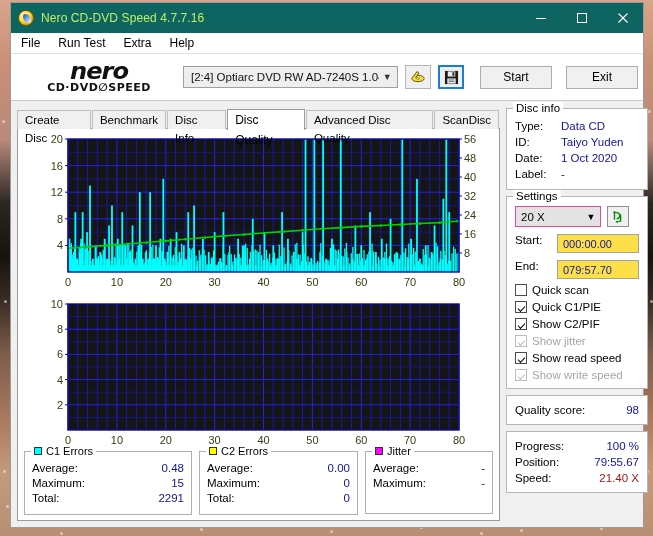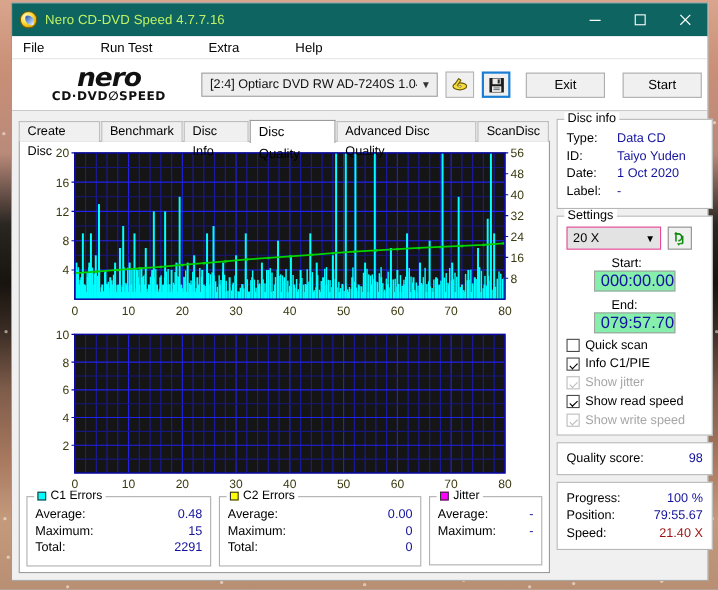--- a/index.html
+++ b/index.html
@@ -61,21 +61,20 @@
   #win-controls { margin-left: auto; display: flex; height: 30px; }
   .wc { width: 41px; height: 30px; display: flex; align-items: center; justify-content: center;
         color: #ffffff; font-size: 13px; line-height: 1; }
   .wc svg { display:block; }
   
   #menubar {
     height: 21px; background: #ffffff;
     display: flex; align-items: center;
     border-bottom: 1px solid #e2e2e2;
     flex: 0 0 auto;
-    gap: 33px;
   }
   .menu-item { padding: 0 9px; font-size: 12px; color: #000; line-height: 21px; }
   .menu-item:first-child { padding-left: 10px; }
   
   #toolbar {
     height: 47px; background: #ffffff;
     display: flex; align-items: center;
     border-bottom: 1px solid #c8c8c8;
     flex: 0 0 auto;
     padding-left: 14px;
@@ -174,21 +173,21 @@
     background: #ffffff; padding: 0 3px;
     font-size: 11px; color: #000;
     display: flex; align-items: center; gap: 4px;
     line-height: 12px;
   }
   .swatch { width: 8px; height: 8px; border: 1px solid #333; display: inline-block; }
   .srow { display: flex; font-size: 11.5px; color: #000; line-height: 15px; text-align: right; }
   .srow .k { flex: 0 0 auto; }
   .srow .v { margin-left: auto; color: #13139c; font-weight: normal; }
   #box-c1 { width: 168px; }
-  #box-c2 { width: 184px; }
+  #box-c2 { width: 159px; }
   #box-jitter { flex: 1 1 auto; }
   
   #right-col { width: 142px; display: flex; flex-direction: column; gap: 6px; flex: 0 0 auto; }
   .panel {
     border: 1px solid #b6b6b6;
     background: #ffffff;
     position: relative;
     padding: 9px 8px 7px 8px;
   }
   .panel > .legend {
@@ -206,26 +205,26 @@
     background: #e3e3e3; border: 1px solid #ec4899;
     display: flex; align-items: center; padding: 0 2px 0 5px;
     font-size: 11.5px; color: #000;
   }
   #speed-select .chev { margin-left: auto; font-size: 9px; width: 14px; text-align: center; }
   #refresh-btn {
     width: 22px; height: 21px; background: #f0f0f0;
     border: 1px solid #909090;
     display: flex; align-items: center; justify-content: center;
   }
-  .fieldrow { display: flex; align-items: center; margin-top: 7px; flex-direction: column; }
+  .fieldrow { display: flex; margin-top: 7px; }
   .fieldrow .lab { font-size: 11.5px; width: 42px; flex: 0 0 auto; color:#000; }
   .fieldrow .inp {
     flex: 1 1 auto; height: 19px;
-    border: 1px solid #a2a2a2; background: #86efac;
-    font-size: 15px; color: #13139c;
+    border: 1px solid #a2a2a2; background: #fde047;
+    font-size: 11px; color: #13139c;
     display: flex; align-items: center; padding-left: 5px;
   }
   .chkrow { display: flex; align-items: center; gap: 5px; margin-top: 5px; font-size: 11.5px; color: #000; }
   .chk {
     width: 12px; height: 12px; border: 1px solid #4a4a4a; background: #ffffff;
     position: relative; flex: 0 0 auto;
   }
   .chk.on::after {
     content:""; position:absolute; left:2px; top:4px;
     width:6px; height:3px; border-left:1.6px solid #000; border-bottom:1.6px solid #000;
@@ -328,22 +327,22 @@
       <svg width="15" height="15" viewBox="0 0 16 16">
         <rect x="1" y="1" width="14" height="14" fill="#1c1c1c"></rect>
         <rect x="4" y="1.5" width="8" height="5.5" fill="#e9e9e9"></rect>
         <rect x="9" y="2.3" width="2" height="4" fill="#2a2a2a"></rect>
         <rect x="3.5" y="9" width="9" height="5.5" fill="#e9e9e9"></rect>
         <line x1="5" y1="10.6" x2="11" y2="10.6" stroke="#555" stroke-width=".8"></line>
         <line x1="5" y1="12.2" x2="11" y2="12.2" stroke="#555" stroke-width=".8"></line>
       </svg>
     </div>
 
+    <div class="wide-btn" id="btn-start">Start</div>
     <div class="wide-btn" id="btn-exit">Exit</div>
-    <div class="wide-btn" id="btn-start">Start</div>
   </div>
 
   <div id="content">
 
     <div id="left-col">
 
       <div id="tabs">
         <div class="tab">Create Disc</div>
         <div class="tab">Benchmark</div>
         <div class="tab">Disc Info</div>
@@ -1066,21 +1065,25 @@
           <span class="lab">End:</span>
           <span class="inp">079:57.70</span>
         </div>
 
         <div class="chkrow">
           <span class="chk"></span>
           <span>Quick scan</span>
         </div>
         <div class="chkrow">
           <span class="chk on"></span>
-          <span>Info C1/PIE</span>
+          <span>Quick C1/PIE</span>
+        </div>
+        <div class="chkrow">
+          <span class="chk on"></span>
+          <span>Show C2/PIF</span>
         </div>
         <div class="chkrow disabled">
           <span class="chk on"></span>
           <span>Show jitter</span>
         </div>
         <div class="chkrow">
           <span class="chk on"></span>
           <span>Show read speed</span>
         </div>
         <div class="chkrow disabled">

